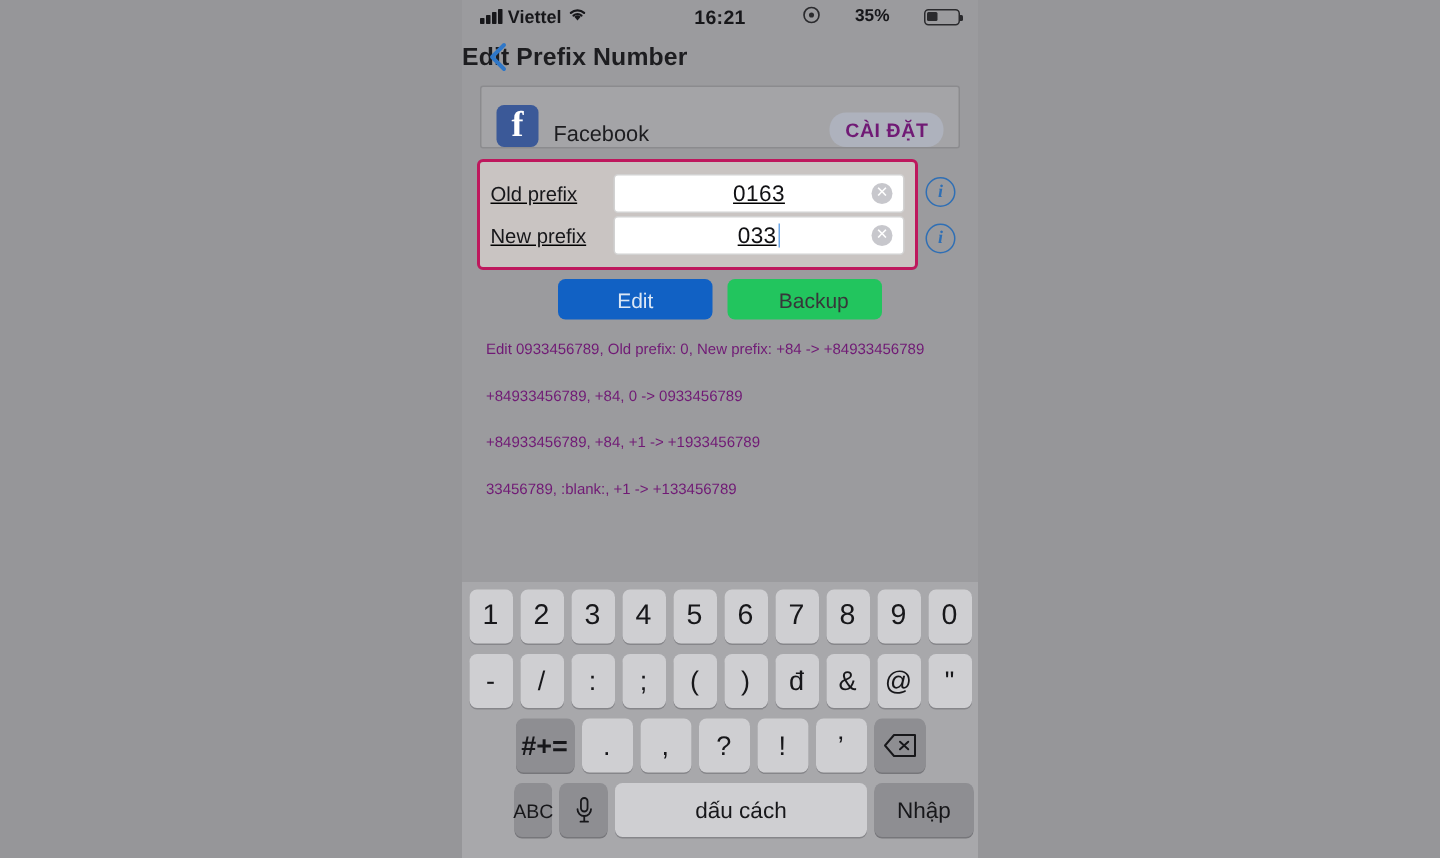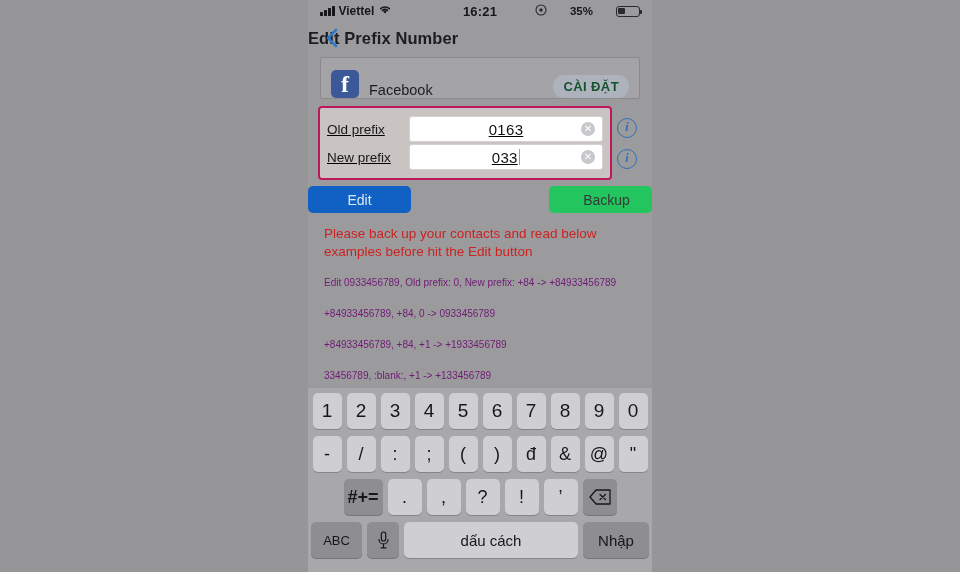--- a/index.html
+++ b/index.html
@@ -146,21 +146,21 @@
   }
   .ad-name {
     margin-left: 10px;
     font-size: 14.5px;
     color: #1d1d20;
     flex: 1 1 auto;
   }
   .ad-cta {
     font-size: 13px;
     font-weight: bold;
-    color: #14532d;
+    color: #701a75;
     letter-spacing: .4px;
     background: #aeb2bd;
     border-radius: 11px;
     padding: 4px 10px;
     cursor: pointer;
   }
 
   
   #prefix-area {
     position: relative;
@@ -248,21 +248,21 @@
     font-size: 12px;
     font-weight: bold;
     line-height: 16px;
     text-align: center;
     cursor: pointer;
   }
 
   
   #actions {
     display: flex;
-    justify-content: space-between;
+    justify-content: center;
     gap: 10px;
     margin-top: 6px;
   }
   .btn {
     width: 103px;
     height: 27px;
     border-radius: 5px;
     font-size: 14px;
     display: flex;
     align-items: center;
@@ -328,21 +328,21 @@
   .key.dark {
     background: #8e8e92;
     box-shadow: 0 1px 0 #76767a;
   }
   .key.fn {
     font-size: 13px;
     font-weight: bold;
   }
   .krow.r3 .key.fn { width: 39px; }
   .krow.r4 .key { height: 36px; }
-  .key.abc  { width: 51px; font-size: 13px; }
+  .key.abc  { width: 25px; font-size: 13px; margin-left: 32px; }
   .key.mic  { width: 32px; font-size: 15px; }
   .key.space { flex: 1 1 auto; font-size: 15px; }
   .key.enter { width: 66px; font-size: 15px; }
   .bksp svg { display: block; }
   .mic svg { display: block; }
 </style>
 </head>
 <body>
 
 <div id="screen">
@@ -425,21 +425,20 @@
         <div class="info-i">i</div>
       </div>
     </div>
 
     <div id="actions">
       <div class="btn primary">Edit</div>
       <div class="btn secondary">Backup</div>
     </div>
 
     <div id="content">
-      <div class="warn">Please back up your contacts and read below examples before hit the Edit button</div>
       <div class="example">Edit 0933456789, Old prefix: 0, New prefix: +84 -&gt; +84933456789</div>
       <div class="example">+84933456789, +84, 0 -&gt; 0933456789</div>
       <div class="example">+84933456789, +84, +1 -&gt; +1933456789</div>
       <div class="example">33456789, :blank:, +1 -&gt; +133456789</div>
     </div>
 
     <div id="keyboard">
 
       <div class="krow r1">
         <div class="key">1</div>

